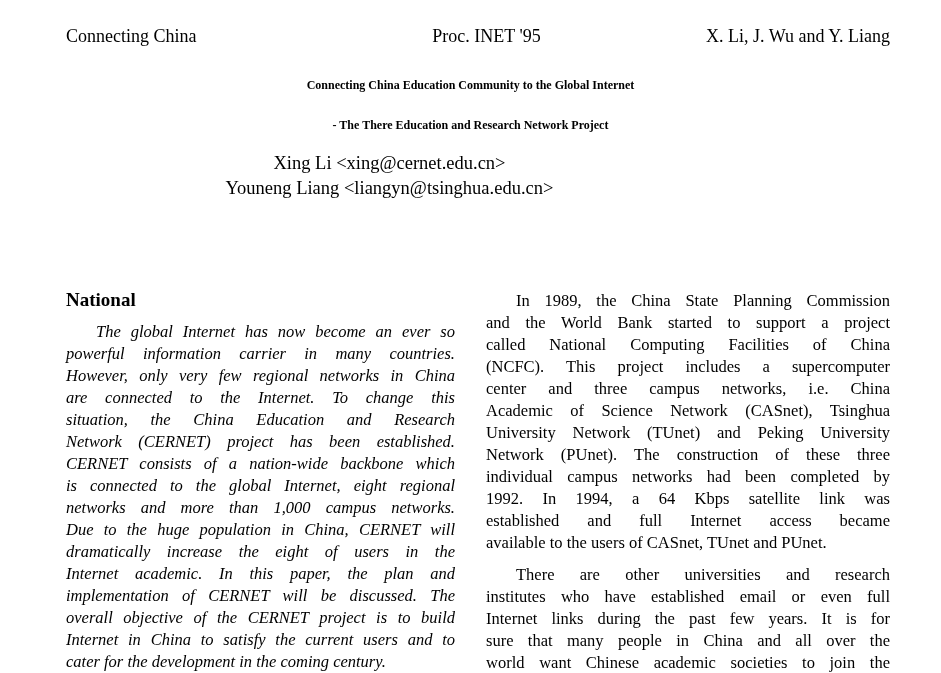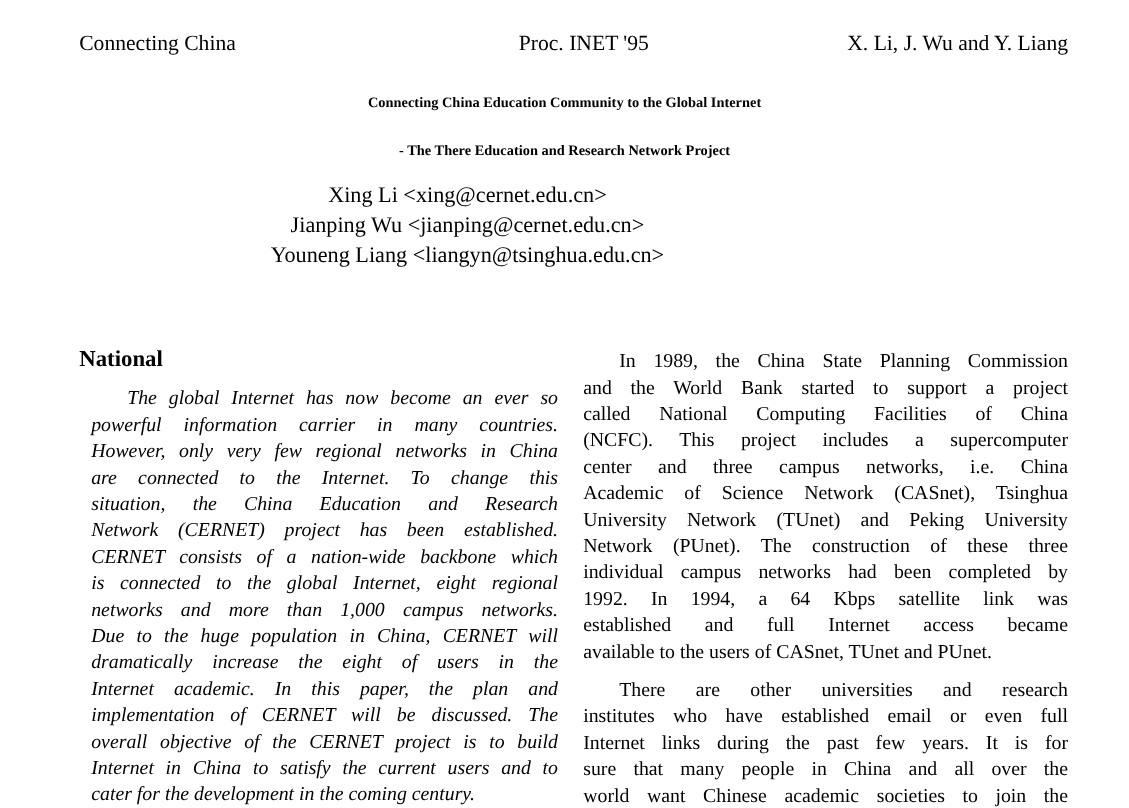--- a/index.html
+++ b/index.html
@@ -44,21 +44,21 @@
   #abstract-heading {
     left: 66px; top: 289px;
     font-size: 19px;
     font-weight: bold;
   }
   .para {
     font-size: 16.5px;
     line-height: 22px;
   }
   #abstract-para {
-    left: 76px; top: 321px; width: 389px;
+    left: 66px; top: 321px; width: 389px;
     font-style: italic;
   }
   #body-para1 { left: 486px; top: 290px; width: 404px; }
   #body-para2 { left: 486px; top: 564px; width: 404px; }
 
   .para .line {
     text-align: justify;
     text-align-last: justify;
     white-space: nowrap;
   }
@@ -70,21 +70,20 @@
 
 <div class="abs running-header" id="header-left">Connecting China</div>
 <div class="abs running-header" id="header-center">Proc. INET '95</div>
 <div class="abs running-header" id="header-right">X. Li, J. Wu and Y. Liang</div>
 
 <div class="abs paper-title" id="title-line1">Connecting China Education Community to the Global Internet</div>
 <div class="abs paper-title" id="title-line2">- The There Education and Research Network Project</div>
 
 <div class="abs" id="authors-block">
     <div class="line">Xing Li &lt;xing@cernet.edu.cn&gt;</div>
-    <div class="line">Jianping Wu &lt;jianping@cernet.edu.cn&gt;</div>
     <div class="line">Youneng Liang &lt;liangyn@tsinghua.edu.cn&gt;</div>
   </div>
 
 <div class="abs" id="abstract-heading">National</div>
 
 <div class="abs para indent-first" id="abstract-para">
     <div class="line">The global Internet has now become an ever so</div>
     <div class="line">powerful information carrier in many countries.</div>
     <div class="line">However, only very few regional networks in China</div>
     <div class="line">are connected to the Internet.  To change this</div>

